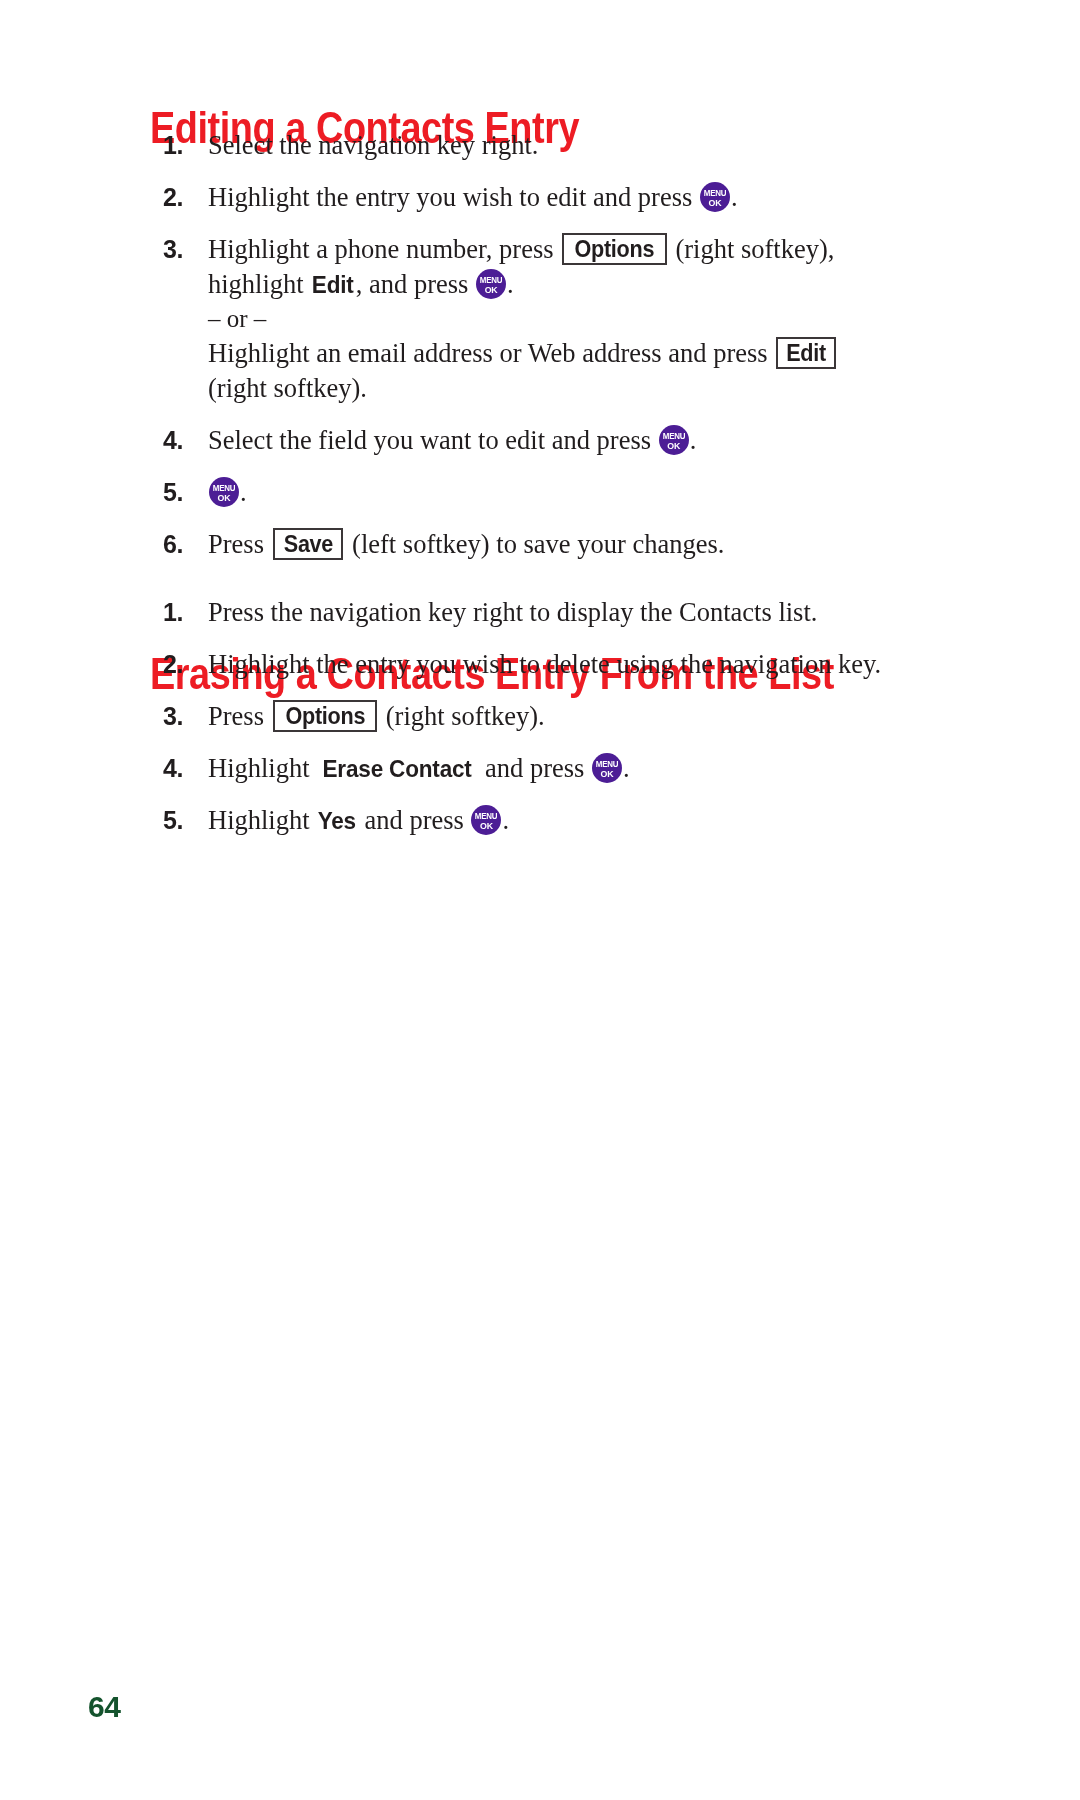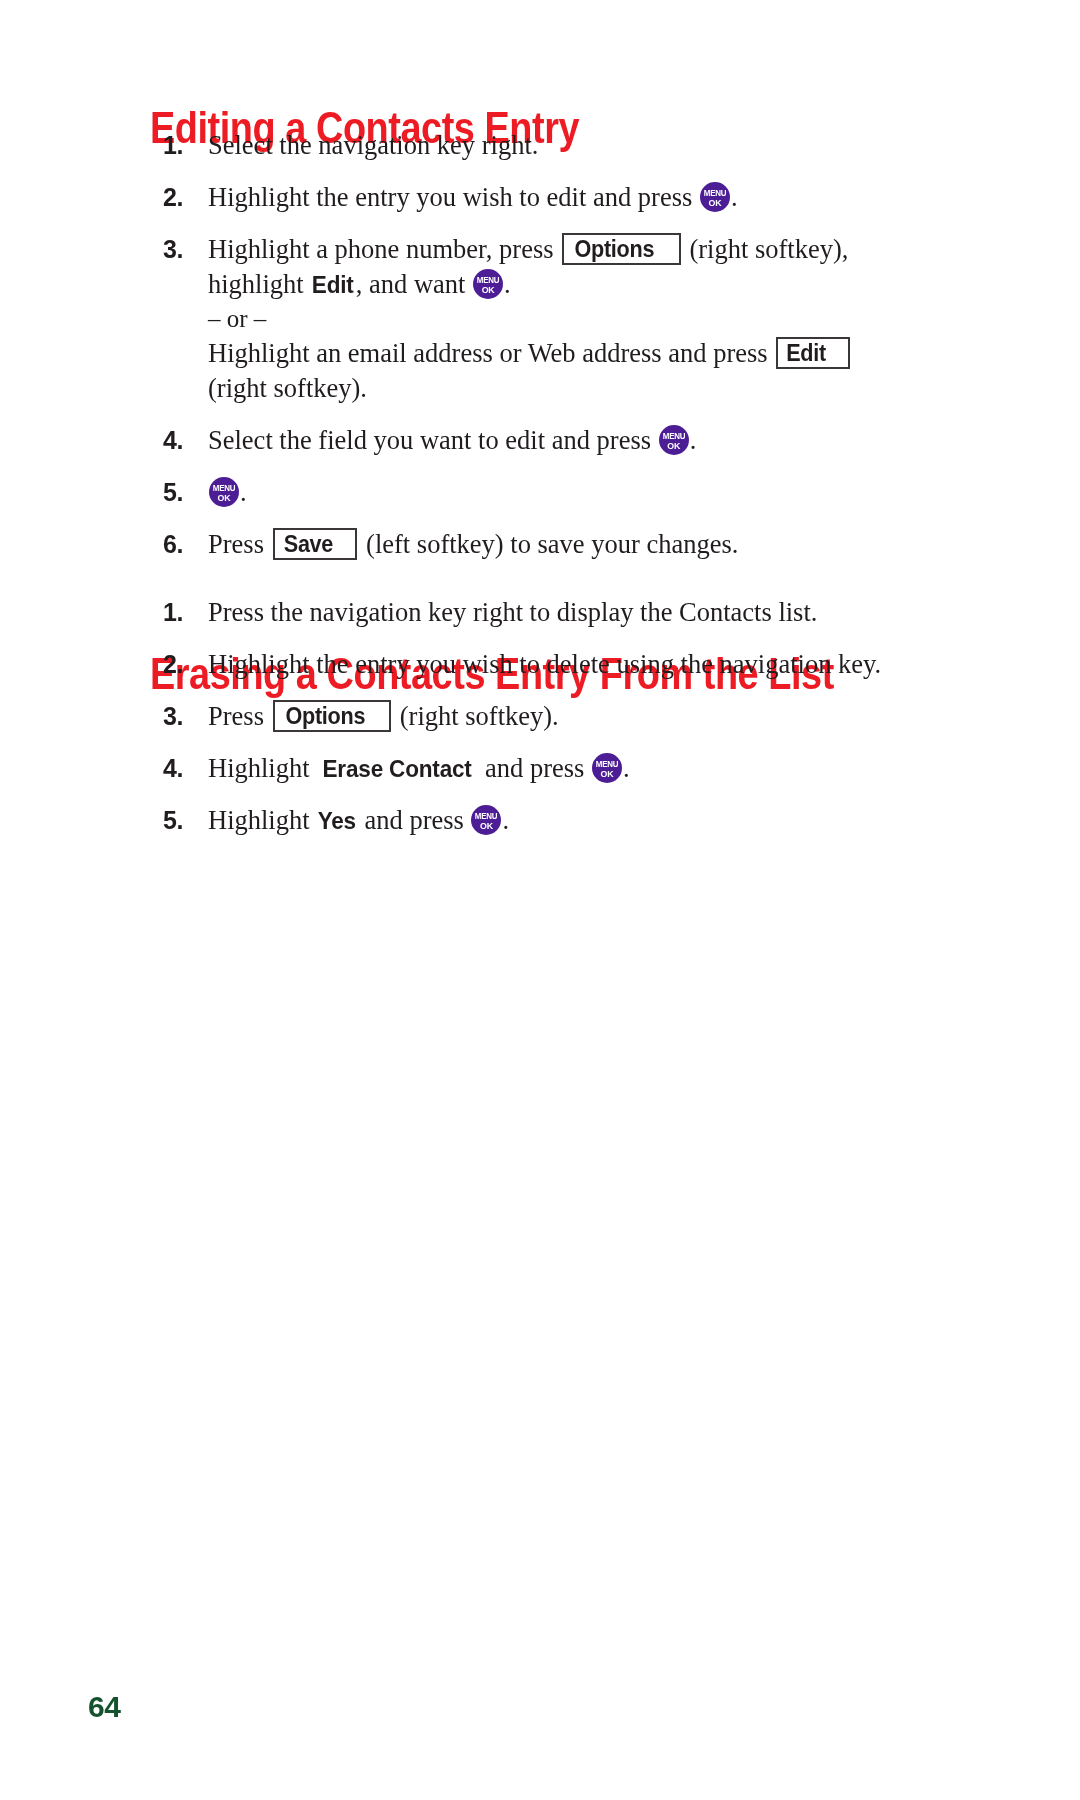--- a/index.html
+++ b/index.html
@@ -95,21 +95,21 @@
     color: #211d1e;
     display: inline-block;
     transform: scaleX(0.92);
     transform-origin: center;
   }
 
   
   .softkey {
     display: inline-block;
     border: 2px solid #3b3638;
-    padding: 0px 20px 1px 6px;
+    padding: 0px 6px 1px 6px;
     margin: 0 2px;
     font-family: "Liberation Sans Narrow", "Liberation Sans", "DejaVu Sans", sans-serif;
     font-weight: bold;
     font-size: 24px;
     line-height: 27px;
     letter-spacing: -0.3px;
     color: #211d1e;
     vertical-align: 1px;
     white-space: nowrap;
   }
@@ -192,21 +192,21 @@
       <li class="step">
         <span class="step-num">2.</span>
         <span class="step-body">
           <span class="step-line"><span class="plain">Highlight the entry you wish to edit and press </span><span class="menukey"><span class="mk-top">MENU</span><span class="mk-bot">OK</span></span><span class="plain">.</span></span>
         </span>
       </li>
       <li class="step">
         <span class="step-num">3.</span>
         <span class="step-body">
           <span class="step-line"><span class="plain">Highlight a phone number, press </span><span class="softkey"><span>Options</span></span><span class="plain"> (right softkey),</span></span>
-          <span class="step-line"><span class="plain">highlight </span><strong class="term">Edit</strong><span class="plain">, and want </span><span class="menukey"><span class="mk-top">MENU</span><span class="mk-bot">OK</span></span><span class="plain">.</span></span>
+          <span class="step-line"><span class="plain">highlight </span><strong class="term">Edit</strong><span class="plain">, and press </span><span class="menukey"><span class="mk-top">MENU</span><span class="mk-bot">OK</span></span><span class="plain">.</span></span>
           <span class="or-line"><span class="plain">– or –</span></span>
           <span class="step-line"><span class="plain">Highlight an email address or Web address and press </span><span class="softkey"><span>Edit</span></span></span>
           <span class="step-line"><span class="plain">(right softkey).</span></span>
         </span>
       </li>
       <li class="step">
         <span class="step-num">4.</span>
         <span class="step-body">
           <span class="step-line"><span class="plain">Select the field you want to edit and press </span><span class="menukey"><span class="mk-top">MENU</span><span class="mk-bot">OK</span></span><span class="plain">.</span></span>
         </span>

